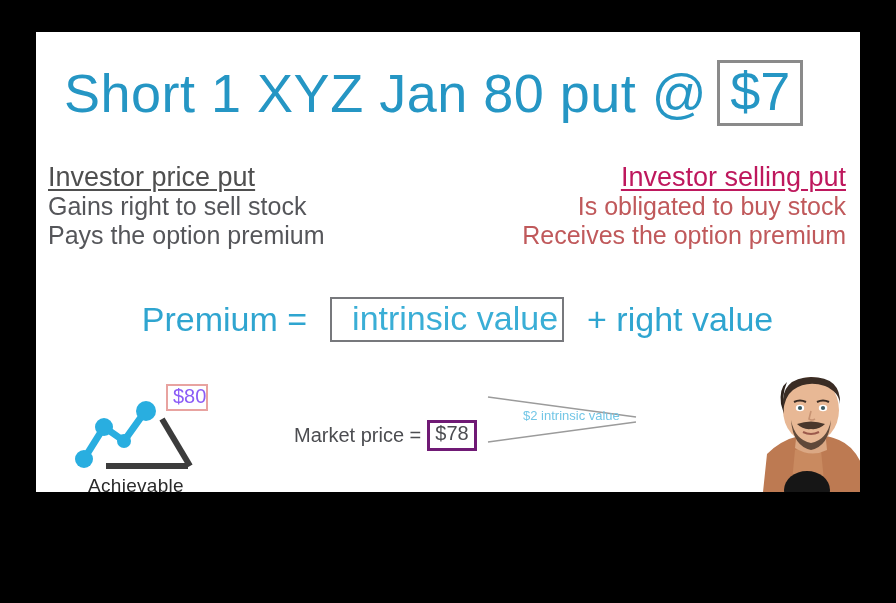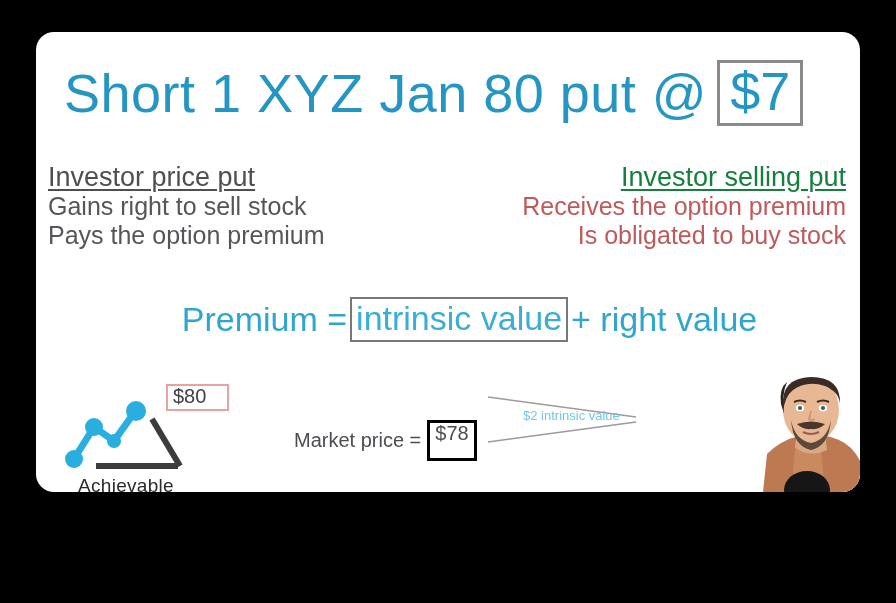--- a/index.html
+++ b/index.html
@@ -22,21 +22,21 @@
   }
 
   
   #slide {
     position: absolute;
     left: 36px;
     top: 32px;
     width: 824px;
     height: 460px;
     background: #ffffff;
-    border-radius: 18px;
+    border-radius: 0;
     overflow: hidden;
   }
 
   
   .title-row {
     position: absolute;
     left: 28px;
     top: 22px;
     width: 776px;
     height: 78px;
@@ -79,54 +79,55 @@
   }
   .col-head {
     font-size: 27px;
     color: #4f4f4f;
     text-decoration: underline;
     text-underline-offset: 3px;
     line-height: 1.12;
     white-space: nowrap;
   }
   .col-head.red {
-    color: #15803d;
+    color: #be185d;
   }
   .col-line {
     font-size: 25px;
     color: #55565a;
     line-height: 1.14;
     white-space: nowrap;
   }
   .col-line.red {
     color: #c0595b;
   }
 
   
   .premium-row {
     position: absolute;
-    left: 16px;
+    left: 4px;
     top: 265px;
     width: 835px;
     display: flex;
     align-items: center;
     justify-content: center;
     white-space: nowrap;
+    gap: 20px;
   }
   .premium-txt {
     font-size: 34px;
     color: #2fa5d0;
     line-height: 1;
   }
   .premium-box {
     display: inline-block;
     font-size: 34px;
     color: #3aaed6;
     border: 2px solid #77787c;
-    padding: 2px 4px 4px 4px;
+    padding: 2px 4px 4px 20px;
     line-height: 1.02;
     margin: 0 3px;
   }
 
   
   .ex-line1 {
     position: absolute;
     left: 124px;
     top: 352px;
     font-size: 20px;
@@ -141,29 +142,29 @@
     top: 388px;
     font-size: 20px;
     color: #4c4d51;
     white-space: nowrap;
     display: flex;
     align-items: center;
   }
   .val-box-light {
     display: inline-block;
     border: 2px solid #e8a3a0;
-    padding: 0px 21px 2px 5px;
+    padding: 0px 0 2px 5px;
     margin-left: 6px;
-    color: #404040;
+    color: #8b5cf6;
     line-height: 1.05;
   }
   .val-box-strong {
     display: inline-block;
-    border: 3px solid #000000;
-    padding: 0px 5px 14px 5px;
+    border: 3px solid #701a75;
+    padding: 0px 5px 4px 5px;
     margin-left: 6px;
     color: #4c4d51;
     line-height: 1.05;
   }
   .callout {
     position: absolute;
     left: 487px;
     top: 376px;
     font-size: 13px;
     color: #72c6e6;
@@ -174,21 +175,21 @@
     left: 0;
     top: 0;
     width: 824px;
     height: 460px;
     pointer-events: none;
   }
 
   
   #logo {
     position: absolute;
-    left: 20px;
+    left: 30px;
     top: 355px;
     width: 140px;
     height: 115px;
   }
   .logo-word {
     position: absolute;
     left: 0px;
     top: 88px;
     width: 140px;
     text-align: center;
@@ -230,22 +231,22 @@
     </div>
 
     <div class="col-left">
       <div class="col-head">Investor price put</div>
       <div class="col-line">Gains right to sell stock</div>
       <div class="col-line">Pays the option premium</div>
     </div>
 
     <div class="col-right">
       <div class="col-head red">Investor selling put</div>
+      <div class="col-line red">Is obligated to buy stock</div>
       <div class="col-line red">Receives the option premium</div>
-      <div class="col-line red">Is obligated to buy stock</div>
     </div>
 
     <div class="premium-row">
       <span class="premium-txt">Premium =</span>
       <span class="premium-box">intrinsic value</span>
       <span class="premium-txt">+ right value</span>
     </div>
 
     <svg id="leader-svg" viewBox="0 0 824 460" xmlns="http://www.w3.org/2000/svg">
       <line x1="452" y1="365" x2="600" y2="385" stroke="#9b9b9b" stroke-width="1.6"></line>

